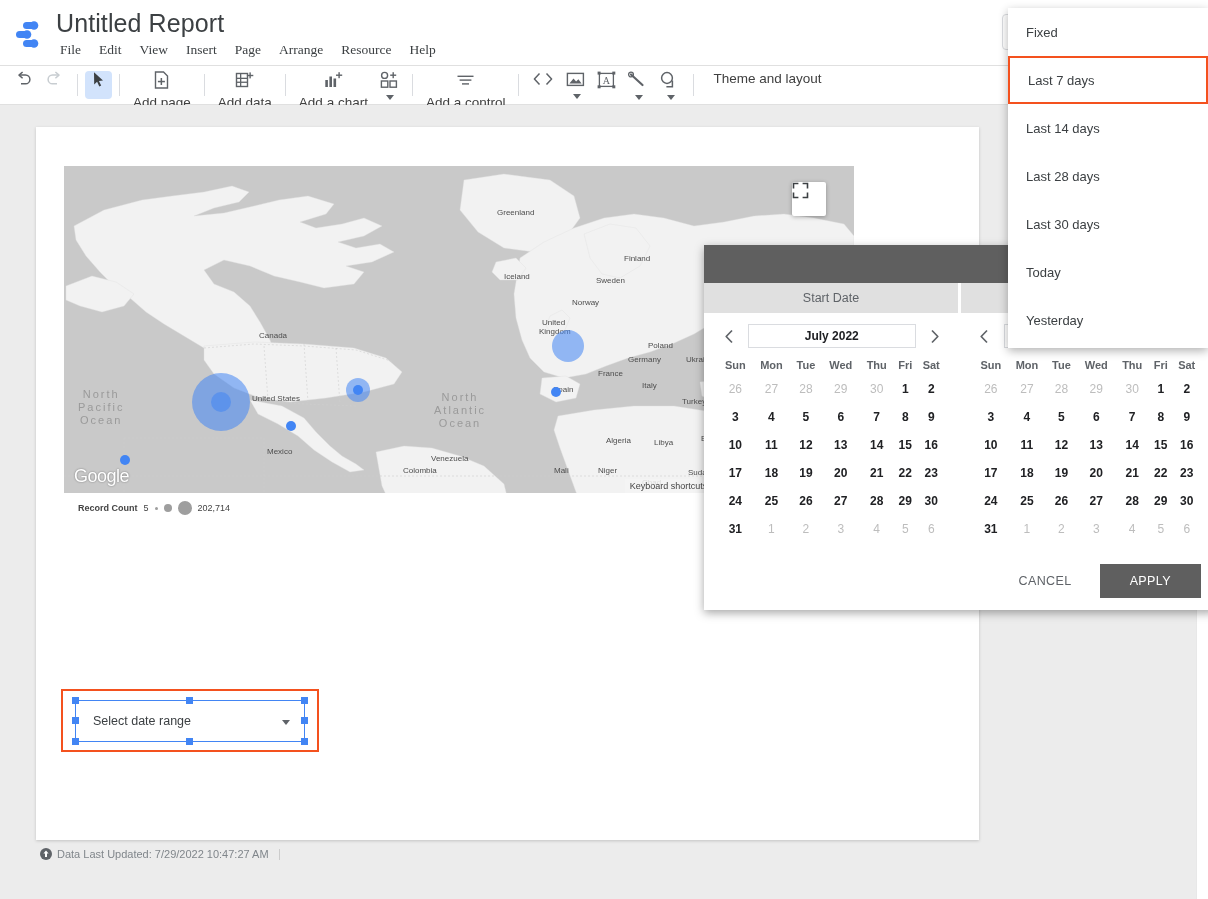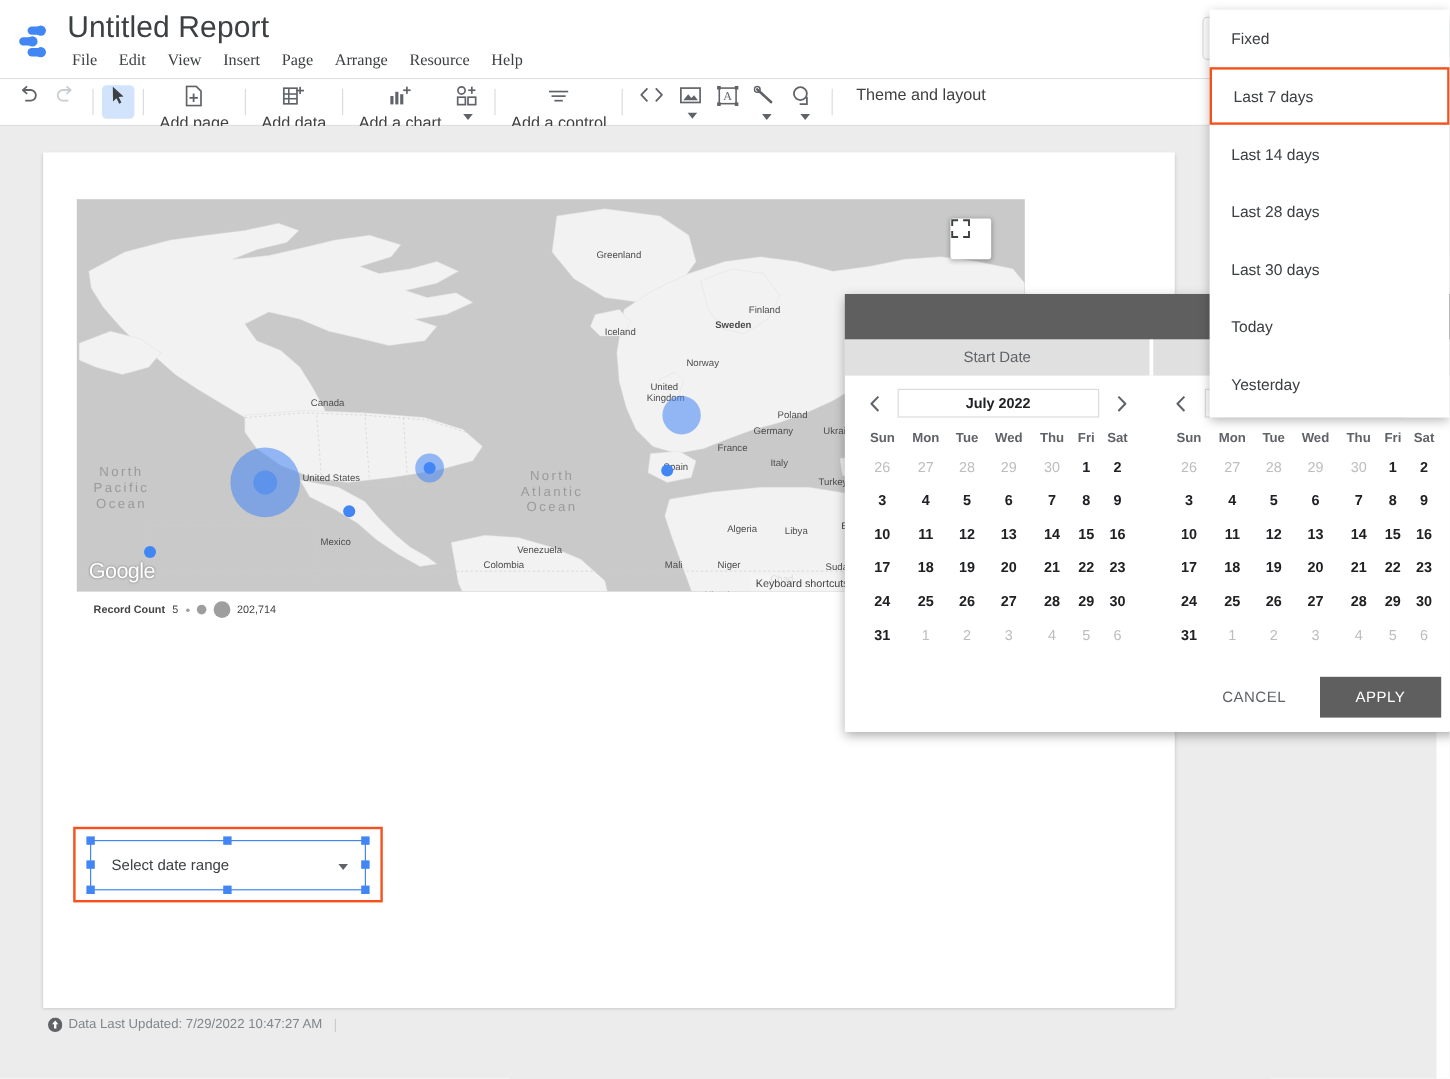--- a/index.html
+++ b/index.html
@@ -430,21 +430,21 @@
             <div class="maplabel" style="left: 433px; top: 42px;">Greenland</div>
             <div class="maplabel" style="left: 195px; top: 165px;">Canada</div>
             <div class="maplabel" style="left: 188px; top: 228px;">United States</div>
             <div class="maplabel" style="left: 203px; top: 281px;">Mexico</div>
             <div class="maplabel" style="left: 367px; top: 288px;">Venezuela</div>
             <div class="maplabel" style="left: 339px; top: 300px;">Colombia</div>
             <div class="maplabel" style="left: 440px; top: 106px;">Iceland</div>
             <div class="maplabel" style="left: 478px; top: 152px;">United</div>
             <div class="maplabel" style="left: 475px; top: 161px;">Kingdom</div>
             <div class="maplabel" style="left: 508px; top: 132px;">Norway</div>
-            <div class="maplabel" style="left: 532px; top: 100px; font-weight: bold;">Sweden</div>
+            <div class="maplabel" style="left: 532px; top: 110px;">Sweden</div>
             <div class="maplabel" style="left: 560px; top: 88px;">Finland</div>
             <div class="maplabel" style="left: 584px; top: 175px;">Poland</div>
             <div class="maplabel" style="left: 564px; top: 189px;">Germany</div>
             <div class="maplabel" style="left: 622px; top: 189px;">Ukraine</div>
             <div class="maplabel" style="left: 534px; top: 203px;">France</div>
             <div class="maplabel" style="left: 578px; top: 215px;">Italy</div>
             <div class="maplabel" style="left: 489px; top: 219px;">Spain</div>
             <div class="maplabel" style="left: 618px; top: 231px;">Turkey</div>
             <div class="maplabel" style="left: 684px; top: 243px;">Iraq</div>
             <div class="maplabel" style="left: 690px; top: 265px;">Saudi Arabia</div>

